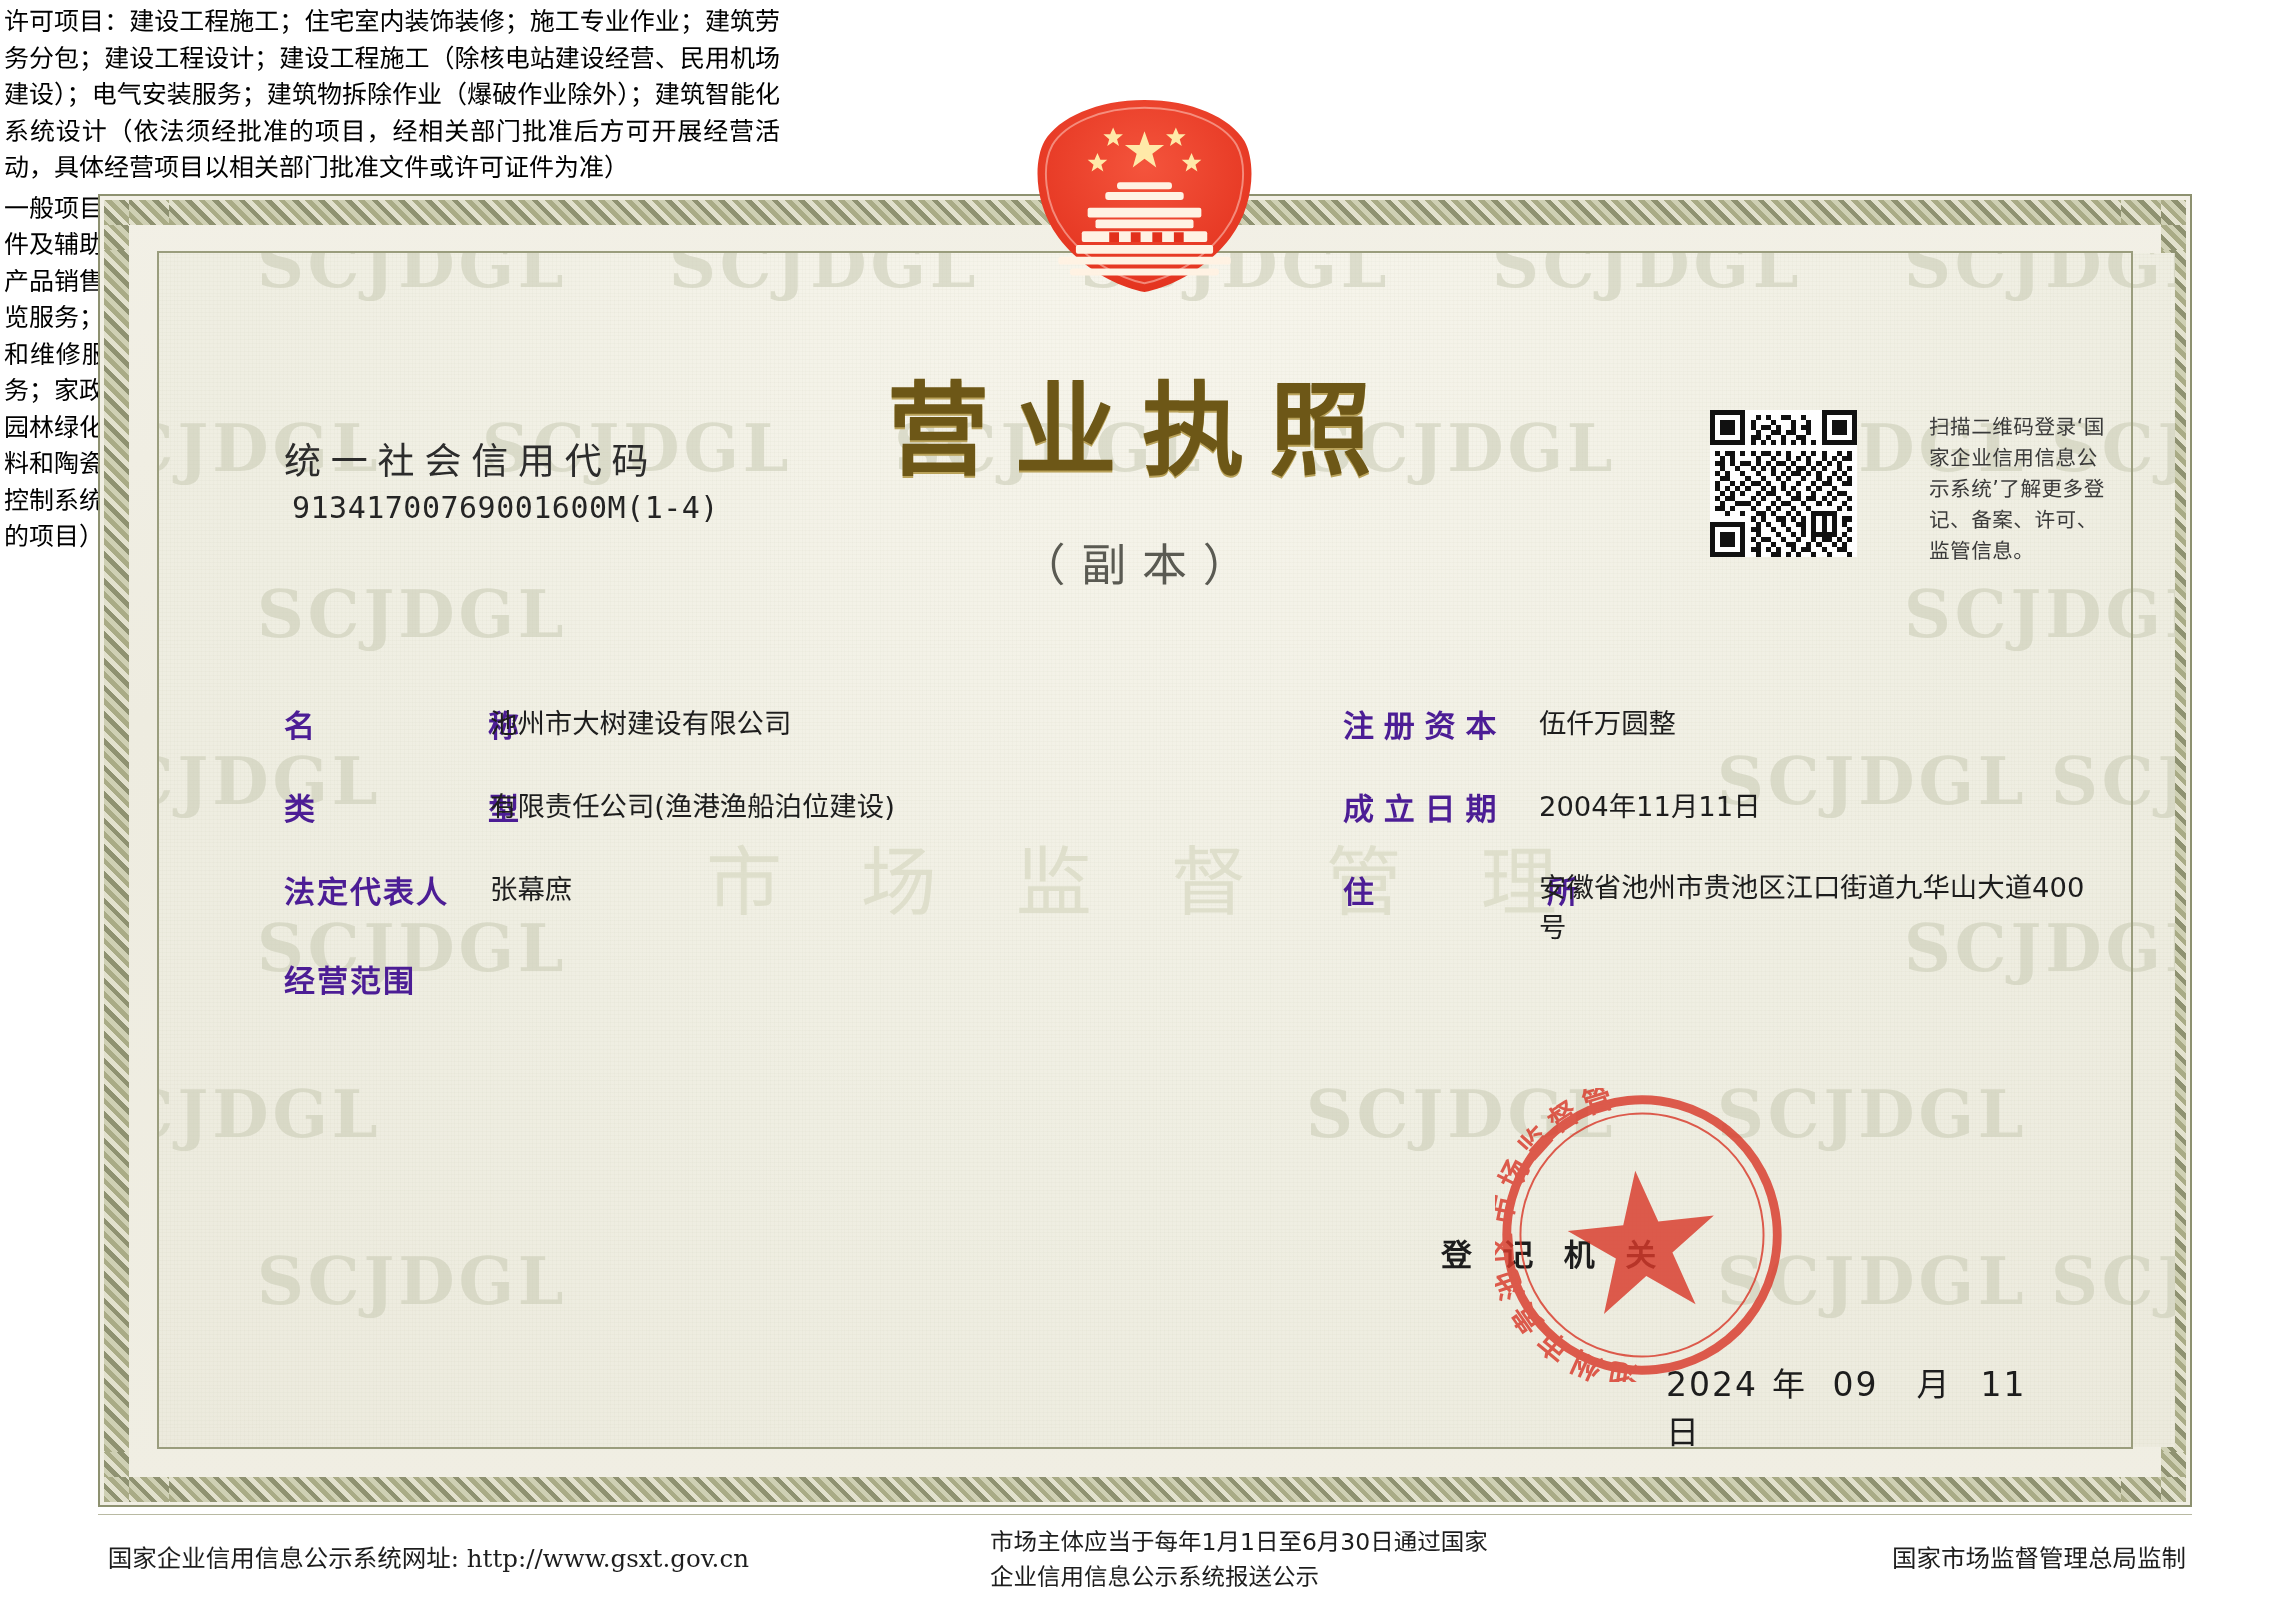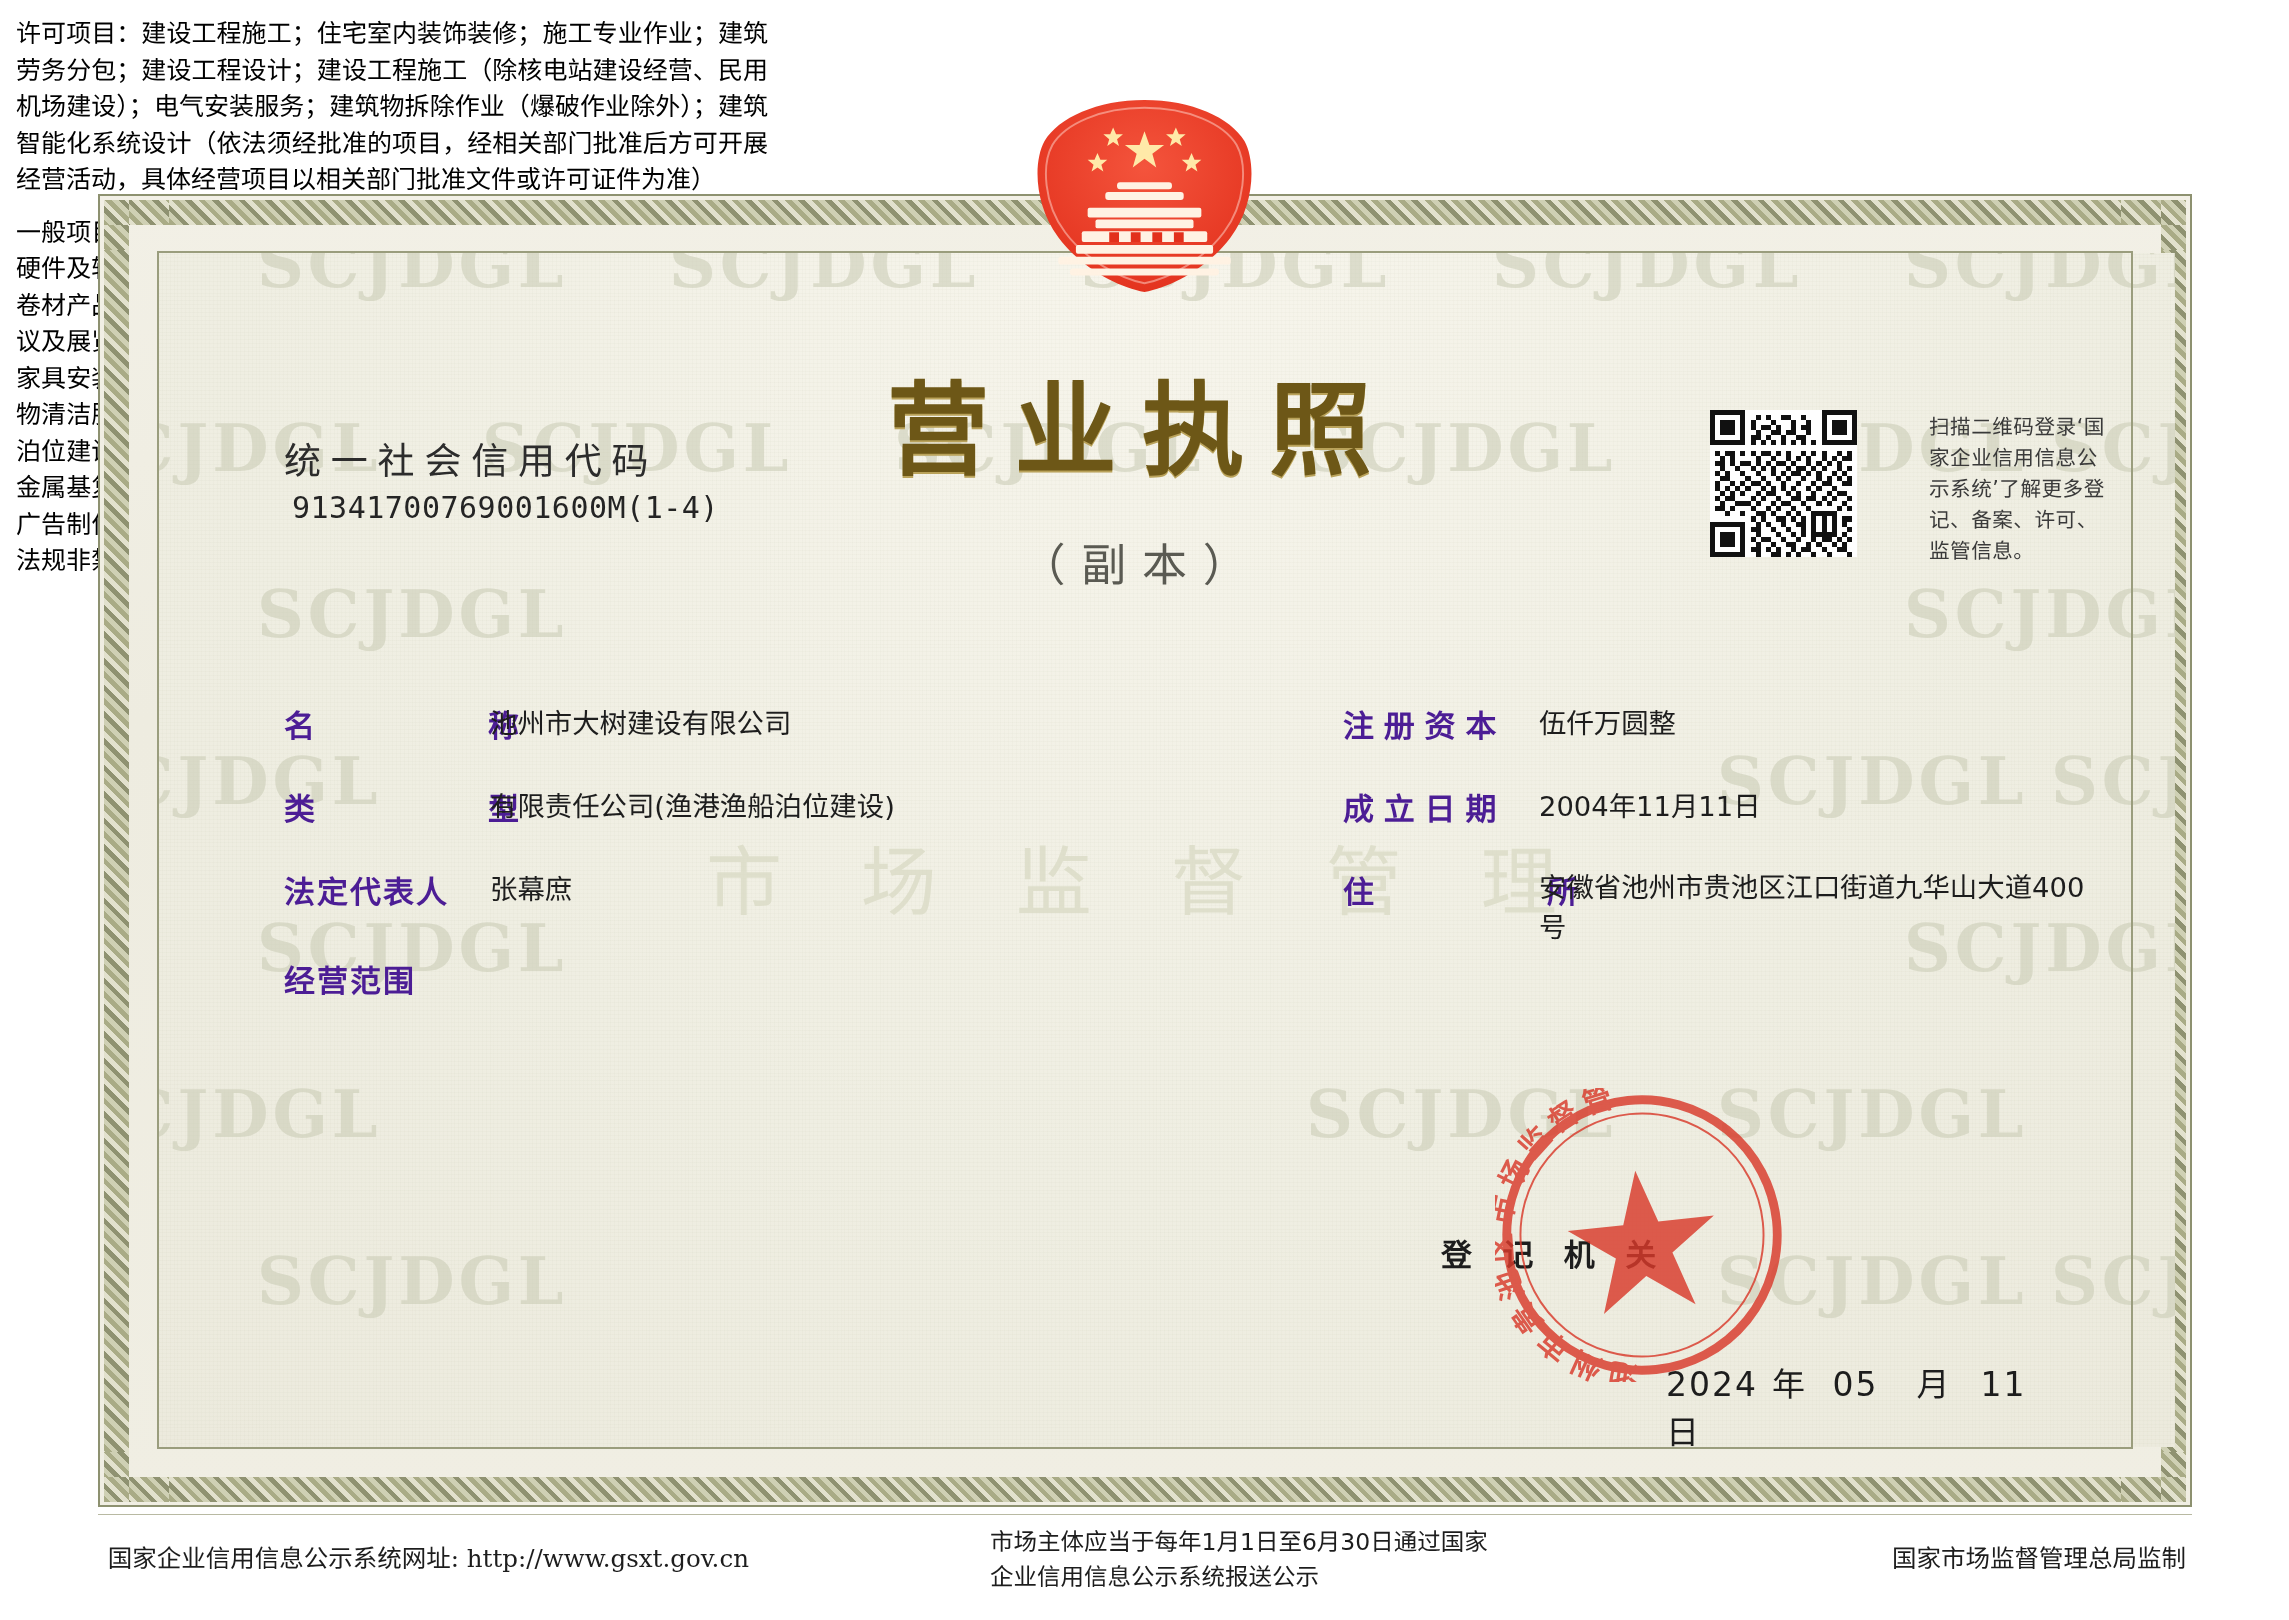--- a/index.html
+++ b/index.html
@@ -130,21 +130,21 @@
   .lbl-rep{left:284px;top:867px;letter-spacing:2px;}
   .lbl-scope{left:284px;top:956px;letter-spacing:2px;}
 
   .val-name{left:490px;top:704px;}
   .val-type{left:490px;top:787px;}
   .val-rep{left:490px;top:870px;}
   .val-scope{
     left:490px;top:951px;width:784px;
     font-size:25px;line-height:1.46;text-align:justify;
   }
-  .val-scope p{margin:16px;}
+  .val-scope p{margin:4px;}
   .val-scope p+p{margin-top:2px;}
 
   
   .lbl-cap{left:1343px;top:701px;letter-spacing:9.8px;}
   .lbl-date{left:1343px;top:784px;letter-spacing:9.8px;}
   .lbl-addr{left:1343px;top:867px;letter-spacing:37px;}
   .val-cap{left:1539px;top:704px;}
   .val-date{left:1539px;top:787px;}
   .val-addr{left:1539px;top:868px;width:568px;}
 
@@ -539,21 +539,21 @@
         <polygon fill="#d93a2b" points="150,84 168,138 225,138 179,171 197,226 150,192 103,226 121,171 75,138 132,138"></polygon>
         <path id="sealArc" d="M 150 284 A 134 134 0 1 1 150 16" fill="none"></path>
         <text font-family="'DejaVu Serif','Liberation Serif',serif" font-size="30" font-weight="700" fill="#d93a2b" letter-spacing="6">
           <textPath href="#sealArc" startOffset="4%">池州市贵池区市场监督管理局</textPath>
         </text>
       </g>
     </svg>
   </div>
 
   <div class="datefield">
-    <span class="d-y">2024</span><span>年</span><span class="d-m">05</span><span>月</span><span class="d-d">11</span><span>日</span>
+    <span class="d-y">2024</span><span>年</span><span class="d-m">09</span><span>月</span><span class="d-d">11</span><span>日</span>
   </div>
 
   <div class="hairline"></div>
   <div class="footer">
     <div class="ft-left">国家企业信用信息公示系统网址: http://www.gsxt.gov.cn</div>
     <div class="ft-center">市场主体应当于每年1月1日至6月30日通过国家企业信用信息公示系统报送公示</div>
     <div class="ft-right">国家市场监督管理总局监制</div>
   </div>
 
 </div>

